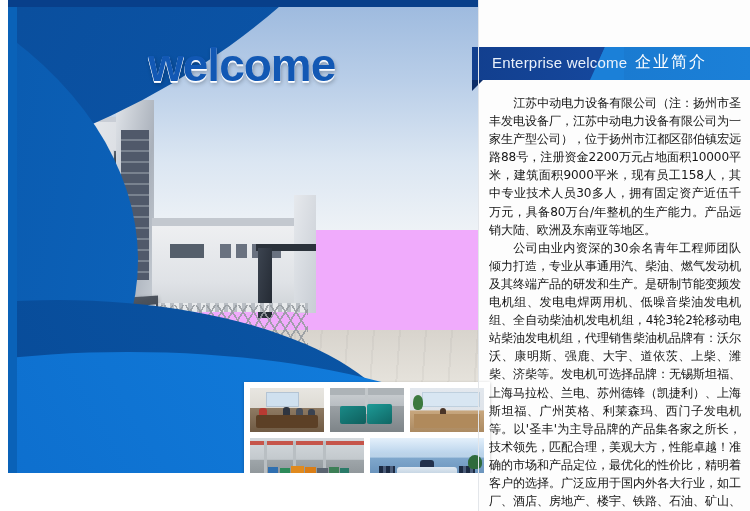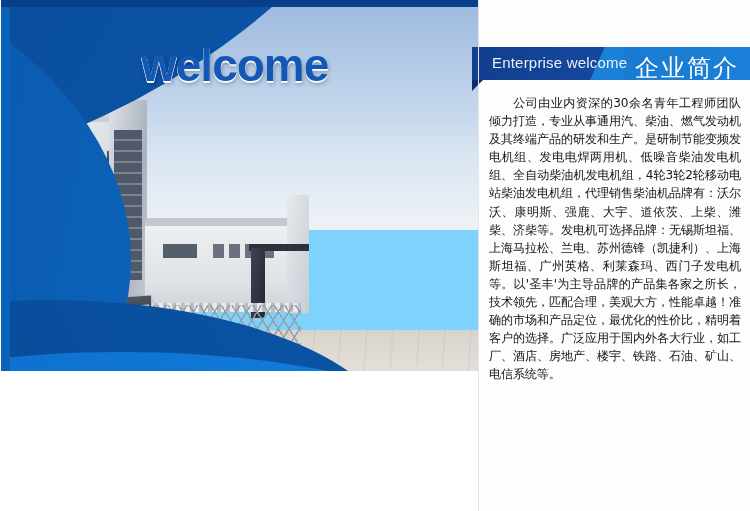--- a/index.html
+++ b/index.html
@@ -6,22 +6,22 @@
   html,body{margin:0;padding:0;background:#3a3a36;}
   *{box-sizing:border-box;}
   #page{
     position:relative;width:750px;height:511px;overflow:hidden;
     font-family:"Liberation Sans","DejaVu Sans",sans-serif;
     background:#ffffff;
   }
 
   
   .left-stage{
-    position:absolute;left:1px;top:0;width:500px;height:371px;overflow:hidden;
-    background:#7dd3fc;
+    position:absolute;left:8px;top:0;width:500px;height:473px;overflow:hidden;
+    background:#f0abfc;
   }
 
   
   .sky{
     position:absolute;left:0;top:0;width:500px;height:230px;
     background:linear-gradient(to bottom,#9cb9de 0%,#b9cee8 35%,#dbe6f2 70%,#eef2f6 100%);
   }
   
   .ground{
     position:absolute;left:0;top:330px;width:500px;height:181px;
@@ -223,21 +223,21 @@
   .tab .slant2{
     position:absolute;left:118px;top:0;width:34px;height:33px;
     background:#15479c;
     clip-path:polygon(0 0,44% 0,0 100%);
   }
   .tab .en{
     position:absolute;left:20px;top:7px;font-size:15px;color:#e9f1fb;letter-spacing:.2px;
     font-family:"Liberation Sans",sans-serif;z-index:3;
   }
   .tab .cn{
-    position:absolute;left:163px;top:5px;font-size:24px;color:#ffffff;letter-spacing:2px;
+    position:absolute;left:163px;top:5px;font-size:16px;color:#ffffff;letter-spacing:2px;
     font-family:"DejaVu Sans",sans-serif;font-weight:400;z-index:3;
   }
   .tab-tail{
     position:absolute;left:472px;top:80px;width:11px;height:11px;z-index:13;
     background:#0c2d68;
     clip-path:polygon(0 0,100% 0,0 100%);
   }
 
   .body-text{
     position:absolute;left:489px;top:94px;width:252px;height:330px;z-index:14;
@@ -403,16 +403,17 @@
 
   <div class="tab-tail"></div>
   <div class="tab">
     <div class="slant2"></div>
     <div class="slant"></div>
     <div class="en">Enterprise welcome</div>
     <div class="cn">企业简介</div>
   </div>
 
   <div class="body-text">
+    <p>江苏中动电力设备有限公司（注：扬州市圣丰发电设备厂，江苏中动电力设备有限公司为一家生产型公司），位于扬州市江都区邵伯镇宏远路88号，注册资金2200万元占地面积10000平米，建筑面积9000平米，现有员工158人，其中专业技术人员30多人，拥有固定资产近伍千万元，具备80万台/年整机的生产能力。产品远销大陆、欧洲及东南亚等地区。</p>
     <p>公司由业内资深的30余名青年工程师团队倾力打造，专业从事通用汽、柴油、燃气发动机及其终端产品的研发和生产。是研制节能变频发电机组、发电电焊两用机、低噪音柴油发电机组、全自动柴油机发电机组，4轮3轮2轮移动电站柴油发电机组，代理销售柴油机品牌有：沃尔沃、康明斯、强鹿、大宇、道依茨、上柴、潍柴、济柴等。发电机可选择品牌：无锡斯坦福、上海马拉松、兰电、苏州德锋（凯捷利）、上海斯坦福、广州英格、利莱森玛、西门子发电机等。以'圣丰'为主导品牌的产品集各家之所长，技术领先，匹配合理，美观大方，性能卓越！准确的市场和产品定位，最优化的性价比，精明着客户的选择。广泛应用于国内外各大行业，如工厂、酒店、房地产、楼宇、铁路、石油、矿山、电信系统等。</p>
   </div>
 
 </div>
 
 </body></html>

